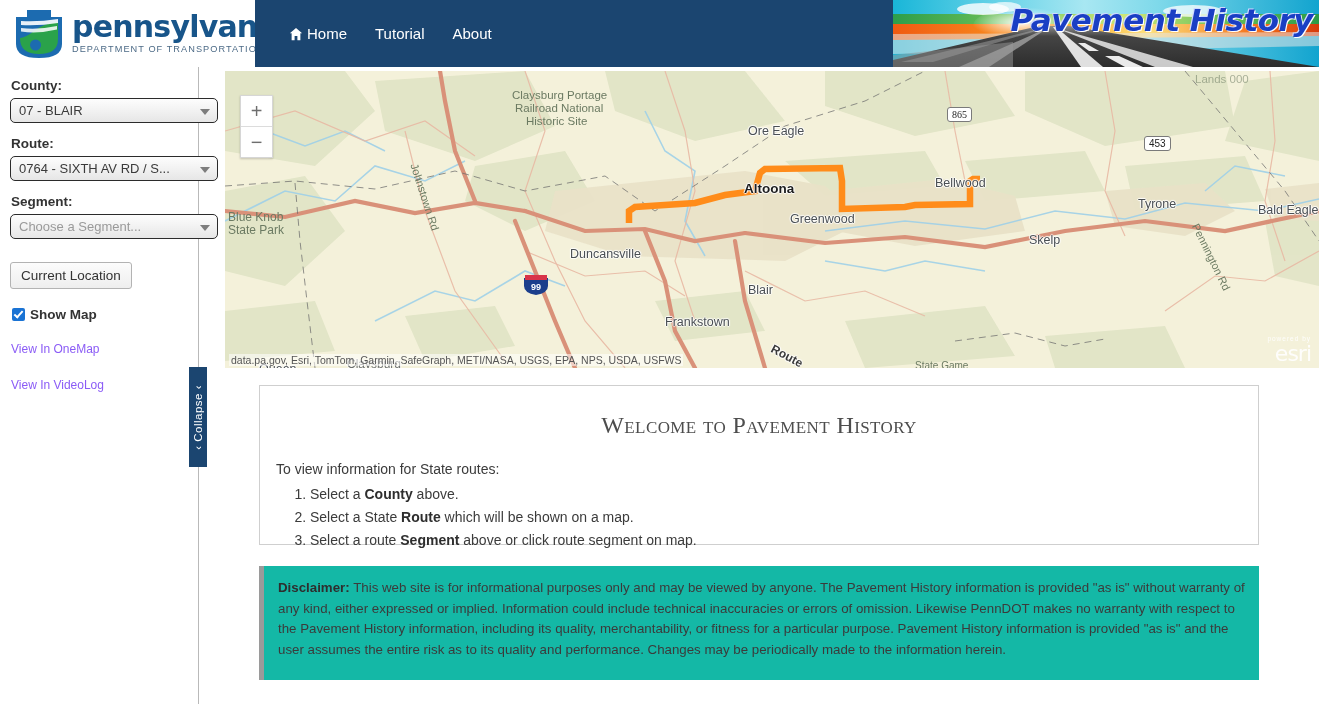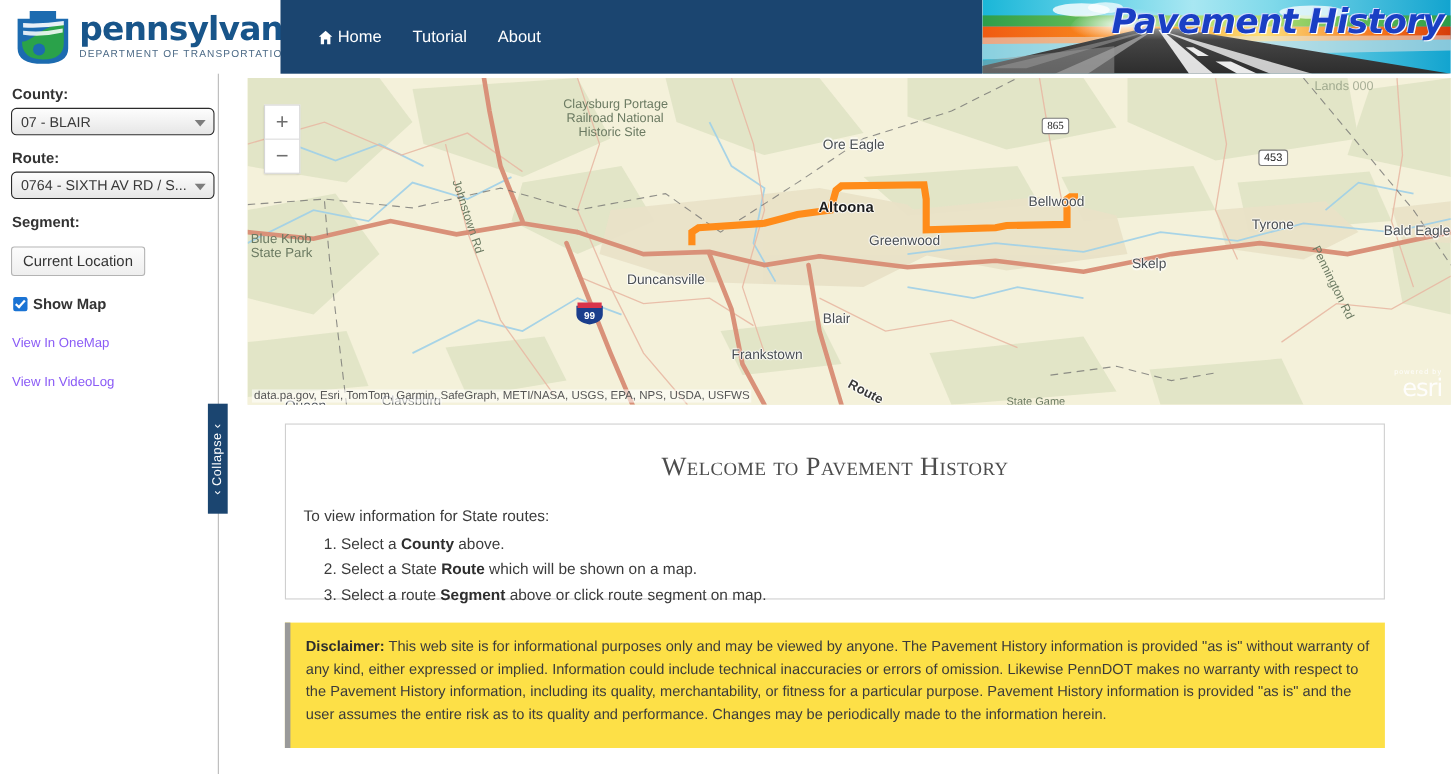--- a/index.html
+++ b/index.html
@@ -60,21 +60,21 @@
   
   .sidebar {
     position: absolute; left: 0; top: 67px; width: 199px; height: 637px;
     background: #fff; border-right: 1px solid #b9b9b9;
     box-sizing: border-box; padding: 8px 10px 0 10px;
   }
   .field-label {
     font-size: 13.5px; font-weight: bold; color: #333; margin: 3px 0 5px 1px;
   }
   .sel {
-    position: relative; width: 185px; height: 25px; box-sizing: border-box;
+    position: relative; width: 208px; height: 25px; box-sizing: border-box;
     border: 1px solid #2b2b2b; border-radius: 5px;
     background: linear-gradient(to bottom, #fdfdfd 0%, #f3f3f3 45%, #e6e6e6 100%);
     font-size: 13px; color: #3a3a3a; line-height: 23px;
     padding: 0 24px 0 8px; overflow: hidden; white-space: nowrap;
     text-overflow: ellipsis; cursor: pointer; margin-bottom: 13px;
   }
   .sel.placeholder { color: #9a9a9a; }
   .sel .caret {
     position: absolute; right: 7px; top: 10px;
     border-left: 5px solid transparent; border-right: 5px solid transparent;
@@ -165,21 +165,21 @@
     font-size: 24px; font-variant: small-caps; font-weight: normal;
     font-family: "Liberation Serif", serif; letter-spacing: .4px;
   }
   .welcome-lead { margin: 22px 0 0 16px; font-size: 14px; color: #3b3b3b; }
   .welcome-list { margin: 9px 0 0 0; padding-left: 50px; font-size: 14px; color: #3b3b3b; }
   .welcome-list li { margin-bottom: 7px; }
   .welcome-list b { font-weight: bold; color: #2e2e2e; }
 
   .panel-disclaimer {
     position: absolute; left: 259px; top: 566px; width: 1000px; height: 114px;
-    background: #fde047; border-left: 5px solid #9a9a9a;
+    background: #14b8a6; border-left: 5px solid #9a9a9a;
     box-sizing: border-box; padding: 12px 14px 0 14px;
   }
   .panel-disclaimer p {
     margin: 0; font-size: 13.3px; line-height: 20.5px; color: #3b3b3b;
   }
   .panel-disclaimer b { font-weight: bold; color: #2e2e2e; }
 </style>
 </head>
 <body>
 
@@ -285,20 +285,24 @@
       <span class="caret"></span>
     </div>
 
     <div class="field-label">Route:</div>
     <div class="sel">
       <span>0764 - SIXTH AV RD / S...</span>
       <span class="caret"></span>
     </div>
 
     <div class="field-label">Segment:</div>
+    <div class="sel placeholder">
+      <span>Choose a Segment...</span>
+      <span class="caret"></span>
+    </div>
 
     <div class="btn-loc">Current Location</div>
 
     <div class="chk-row">
       <span class="chk"></span>
       <span class="chk-label">Show Map</span>
     </div>
 
     <a class="side-link">View In OneMap</a>
     <a class="side-link">View In VideoLog</a>

